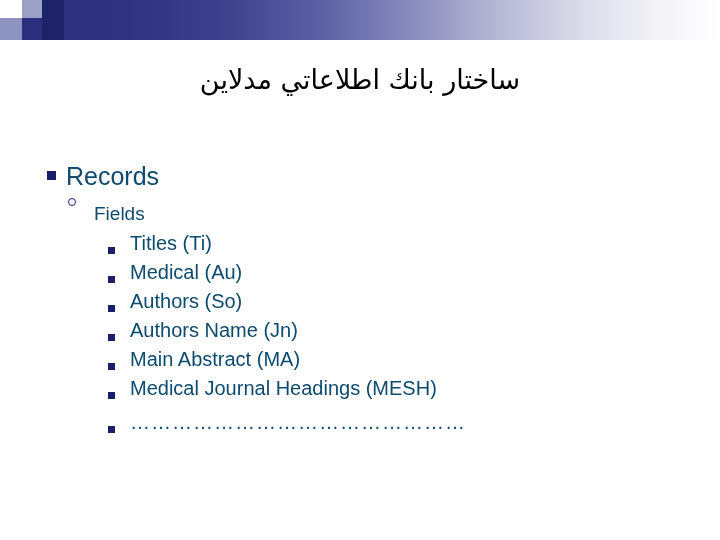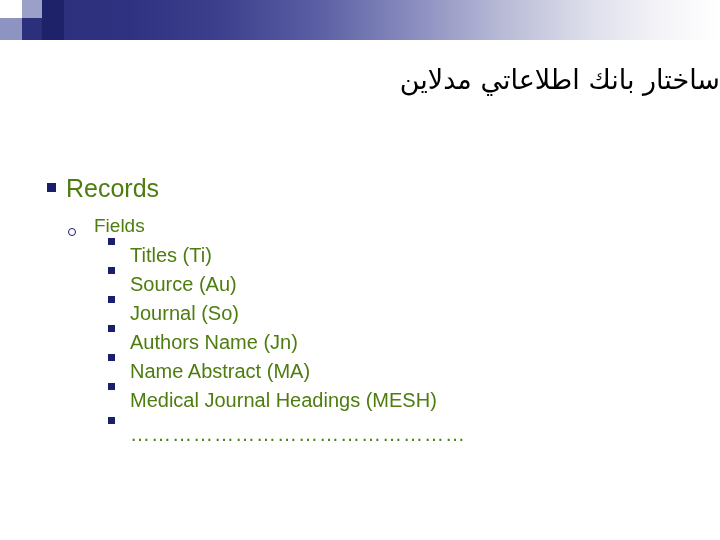--- a/index.html
+++ b/index.html
@@ -69,35 +69,35 @@
     height: 40px;
     background: #1e2268;
   }
 
   
   .title {
     position: absolute;
     top: 64px;
     left: 0;
     width: 720px;
-    text-align: right;
+    text-align: center;
     direction: rtl;
     font-size: 27px;
     color: #000000;
     font-family: "DejaVu Sans", sans-serif;
     letter-spacing: 0px;
   }
 
   
   .content {
     position: absolute;
-    top: 172px;
+    top: 160px;
     left: 36px;
     width: 660px;
-    color: #4d7c0f;
+    color: #0c4a6e;
   }
 
   .lvl1 {
     display: flex;
     align-items: baseline;
     margin-bottom: 4px;
   }
   .lvl1 .bullet {
     width: 30px;
     flex: 0 0 30px;
@@ -113,21 +113,21 @@
     background: #1b1f6b;
     display: inline-block;
   }
   .lvl1 .label {
     font-size: 25px;
     line-height: 32px;
   }
 
   .lvl2 {
     display: flex;
-    align-items: flex-end;
+    align-items: flex-start;
     margin-left: 32px;
     margin-top: 9px;
     margin-bottom: 2px;
   }
   .lvl2 .bullet {
     width: 26px;
     flex: 0 0 26px;
     display: flex;
     justify-content: flex-start;
     align-items: center;
@@ -142,21 +142,21 @@
     display: inline-block;
     box-sizing: border-box;
   }
   .lvl2 .label {
     font-size: 19px;
     line-height: 26px;
   }
 
   .lvl3 {
     display: flex;
-    align-items: flex-start;
+    align-items: flex-end;
     margin-left: 72px;
     margin-bottom: 1px;
   }
   .lvl3 .bullet {
     width: 22px;
     flex: 0 0 22px;
     display: flex;
     justify-content: flex-start;
     align-items: center;
     position: relative;
@@ -211,39 +211,39 @@
   <div class="lvl3">
     <span class="bullet">
         <span class="sq-bullet-sm"></span>
       </span>
     <span class="label">Titles (Ti)</span>
   </div>
   <div class="lvl3">
     <span class="bullet">
         <span class="sq-bullet-sm"></span>
       </span>
-    <span class="label">Source (Au)</span>
-  </div>
-  <div class="lvl3">
-    <span class="bullet">
-        <span class="sq-bullet-sm"></span>
-      </span>
-    <span class="label">Journal (So)</span>
+    <span class="label">Medical (Au)</span>
+  </div>
+  <div class="lvl3">
+    <span class="bullet">
+        <span class="sq-bullet-sm"></span>
+      </span>
+    <span class="label">Authors (So)</span>
   </div>
   <div class="lvl3">
     <span class="bullet">
         <span class="sq-bullet-sm"></span>
       </span>
     <span class="label">Authors Name (Jn)</span>
   </div>
   <div class="lvl3">
     <span class="bullet">
         <span class="sq-bullet-sm"></span>
       </span>
-    <span class="label">Name Abstract (MA)</span>
+    <span class="label">Main Abstract (MA)</span>
   </div>
   <div class="lvl3">
     <span class="bullet">
         <span class="sq-bullet-sm"></span>
       </span>
     <span class="label">Medical Journal Headings (MESH)</span>
   </div>
   <div class="lvl3 dots">
     <span class="bullet">
         <span class="sq-bullet-sm"></span>

